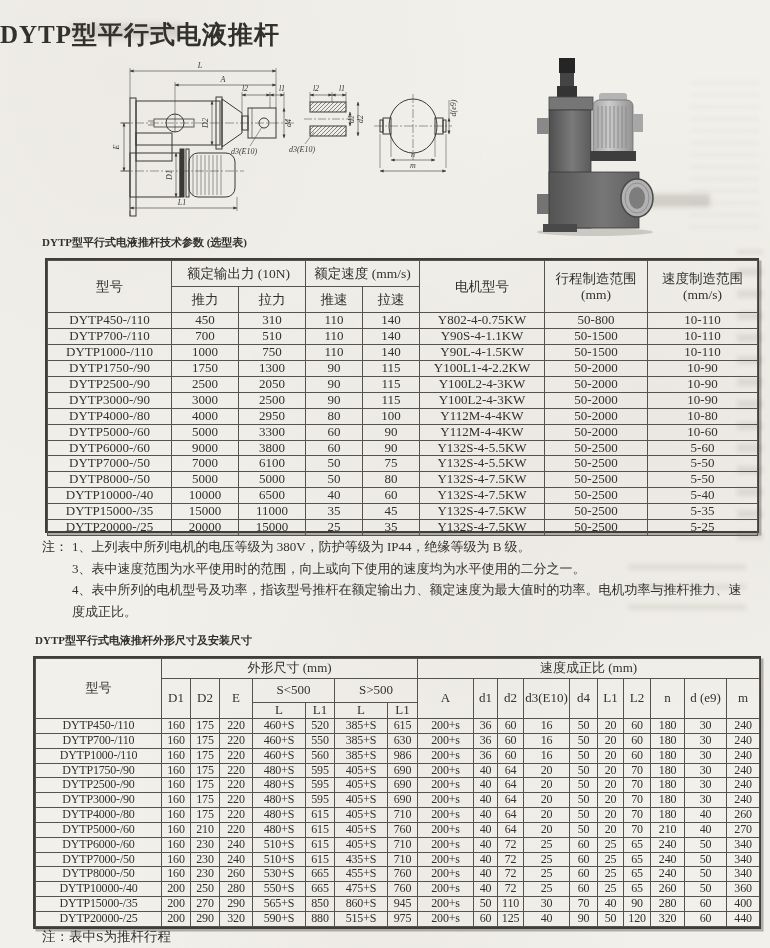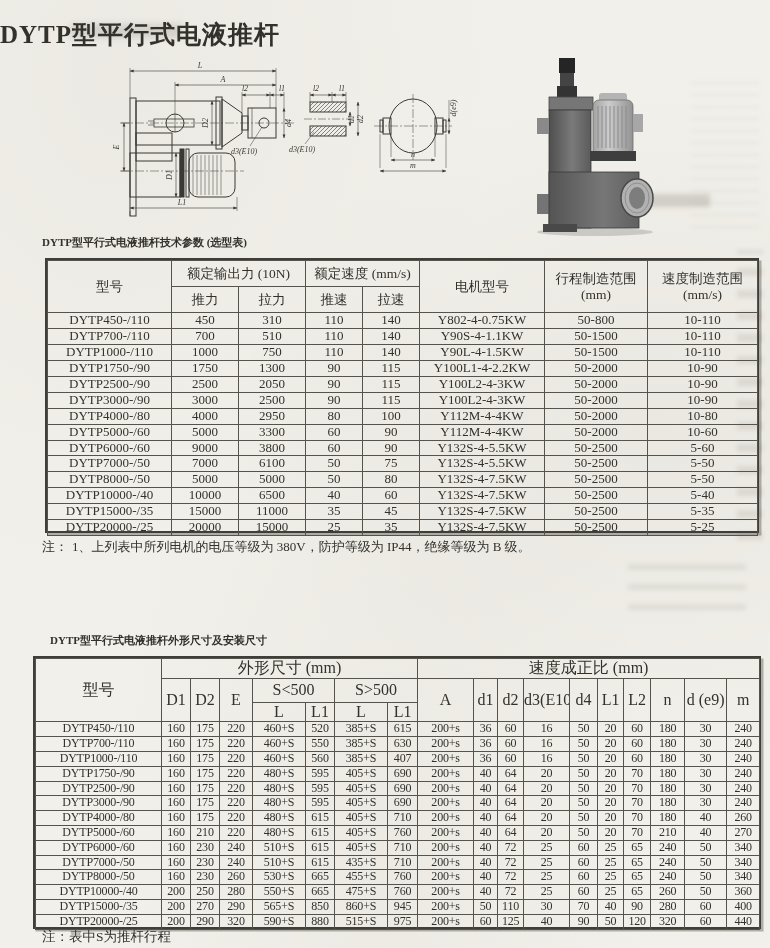--- a/index.html
+++ b/index.html
@@ -15,35 +15,35 @@
   #g1{left:70px;top:24px;width:112px;height:14px;background:rgba(140,136,126,.25);filter:blur(3px)}
   #g2{left:690px;top:78px;width:70px;height:150px;background:repeating-linear-gradient(0deg,rgba(120,116,106,.16) 0 2px,transparent 2px 12px);filter:blur(2px);opacity:.55}
   #g3{left:575px;top:194px;width:135px;height:13px;background:rgba(130,126,116,.28);filter:blur(2.5px)}
   #g4{left:737px;top:250px;width:26px;height:290px;background:repeating-linear-gradient(0deg,rgba(120,116,106,.14) 0 8px,transparent 8px 22px);filter:blur(2px)}
   #g5{left:628px;top:552px;width:118px;height:58px;background:repeating-linear-gradient(0deg,rgba(125,120,110,.12) 0 6px,transparent 6px 20px);filter:blur(2px)}
 
   #page-title{left:0;top:18px;width:611px;text-align:left;font-size:25px;font-weight:bold;letter-spacing:1px}
 
   .caption{font-size:11px;font-weight:bold;white-space:nowrap}
   #cap1{left:42px;top:235px}
-  #cap2{left:50px;top:633px}
+  #cap2{left:35px;top:633px}
 
   table{border-collapse:collapse;table-layout:fixed;background:transparent}
   .dtable{border:2px solid #3f3e39;box-shadow:2.5px 2.5px 0 rgba(80,76,66,.40)}
   .dtable th,.dtable td{border:1px solid #55534c;text-align:center;vertical-align:middle;
      padding:0;overflow:hidden;white-space:pre-line;font-weight:normal;line-height:1.15}
   #t1{left:45px;top:258px;width:710px;height:271px}
   #t1 table{width:710px;height:271px}
   #t1 th{font-size:13.5px}
   #t1 td{font-size:13px}
   #t1 thead tr.h1{height:26px}
   #t1 thead tr.h2{height:26px}
   #t2{left:33px;top:656px;width:724px;height:269px}
   #t2 table{width:724px;height:269px}
-  #t2 th{font-size:16px}
+  #t2 th{font-size:13px}
   #t2 td{font-size:12px;letter-spacing:-0.2px}
   #t2 thead tr.h1{height:20px}
   #t2 thead tr.h2{height:24px}
   #t2 thead tr.h3{height:16px}
 
   #notes{left:42px;top:536px;width:700px;font-size:13px;line-height:21.5px}
   .note-row{display:flex;align-items:flex-start}
   .note-prefix{width:30px;flex:0 0 30px;white-space:nowrap}
   .note-text{flex:1}
 
@@ -411,20 +411,28 @@
           <td>5-25</td>
         </tr>
       </tbody>
   </table>
 </div>
 
 <div class="abs" id="notes">
     <div class="note-row">
       <span class="note-prefix">注：</span>
       <span class="note-text">1、上列表中所列电机的电压等级为 380V，防护等级为 IP44，绝缘等级为 B 级。</span>
+    </div>
+    <div class="note-row">
+      <span class="note-prefix"></span>
+      <span class="note-text">3、表中速度范围为水平使用时的范围，向上或向下使用的速度均为水平使用的二分之一。</span>
+    </div>
+    <div class="note-row">
+      <span class="note-prefix"></span>
+      <span class="note-text">4、表中所列的电机型号及功率，指该型号推杆在额定输出力、额定速度为最大值时的功率。电机功率与推杆推力、速度成正比。</span>
     </div>
   </div>
 
 <div class="abs caption" id="cap2">DYTP型平行式电液推杆外形尺寸及安装尺寸</div>
 <div class="abs dtable" id="t2">
   <table>
     <colgroup>
       <col style="width:126px">
         <col style="width:29px">
         <col style="width:29px">
@@ -516,21 +524,21 @@
           <td>240</td>
         </tr>
         <tr>
           <td>DYTP1000-/110</td>
           <td>160</td>
           <td>175</td>
           <td>220</td>
           <td>460+S</td>
           <td>560</td>
           <td>385+S</td>
-          <td>407</td>
+          <td>986</td>
           <td>200+s</td>
           <td>36</td>
           <td>60</td>
           <td>16</td>
           <td>50</td>
           <td>20</td>
           <td>60</td>
           <td>180</td>
           <td>30</td>
           <td>240</td>

